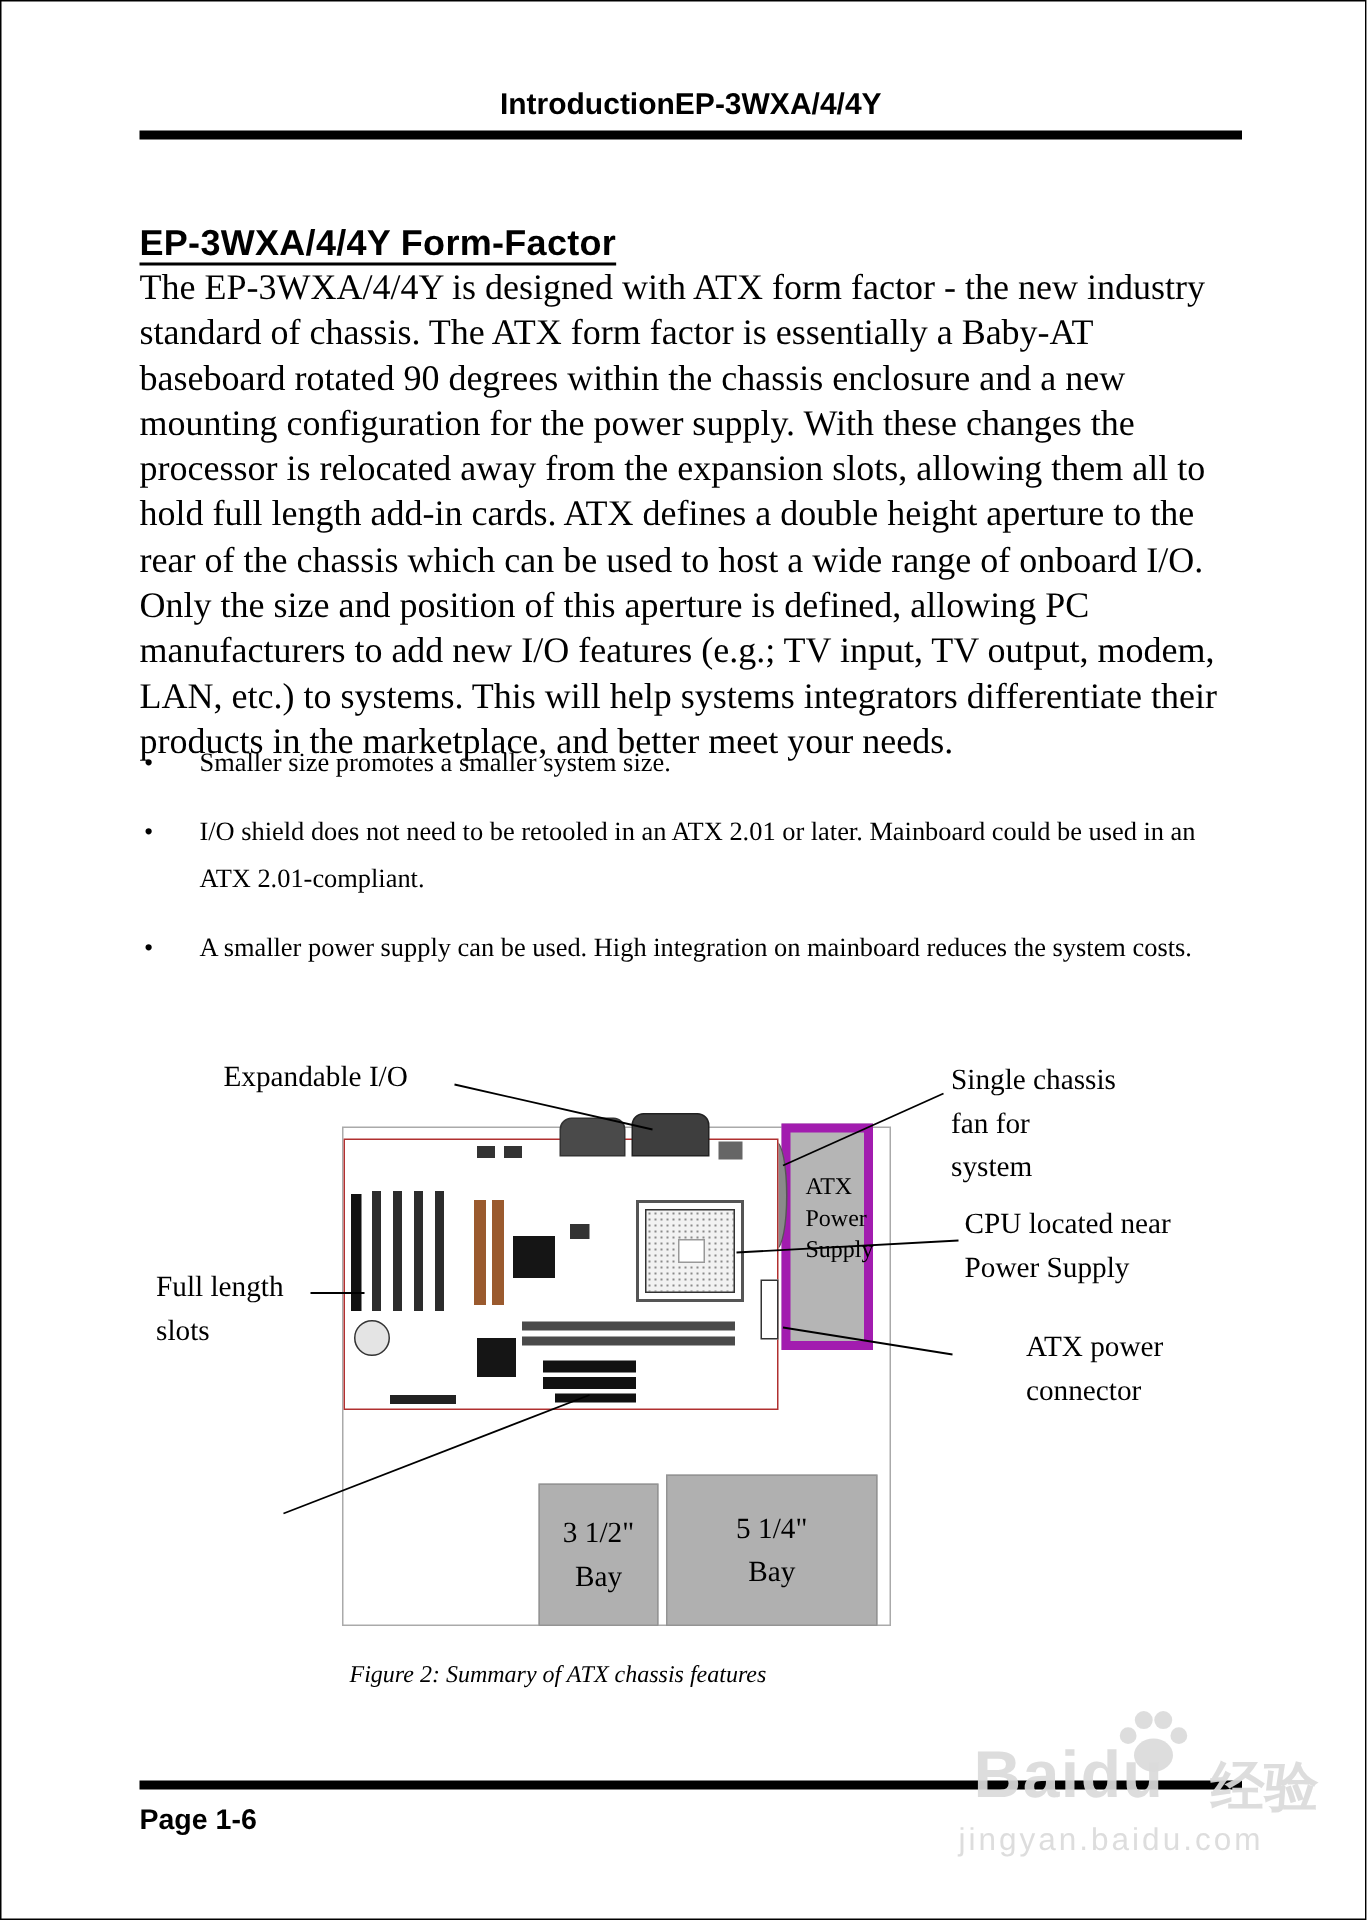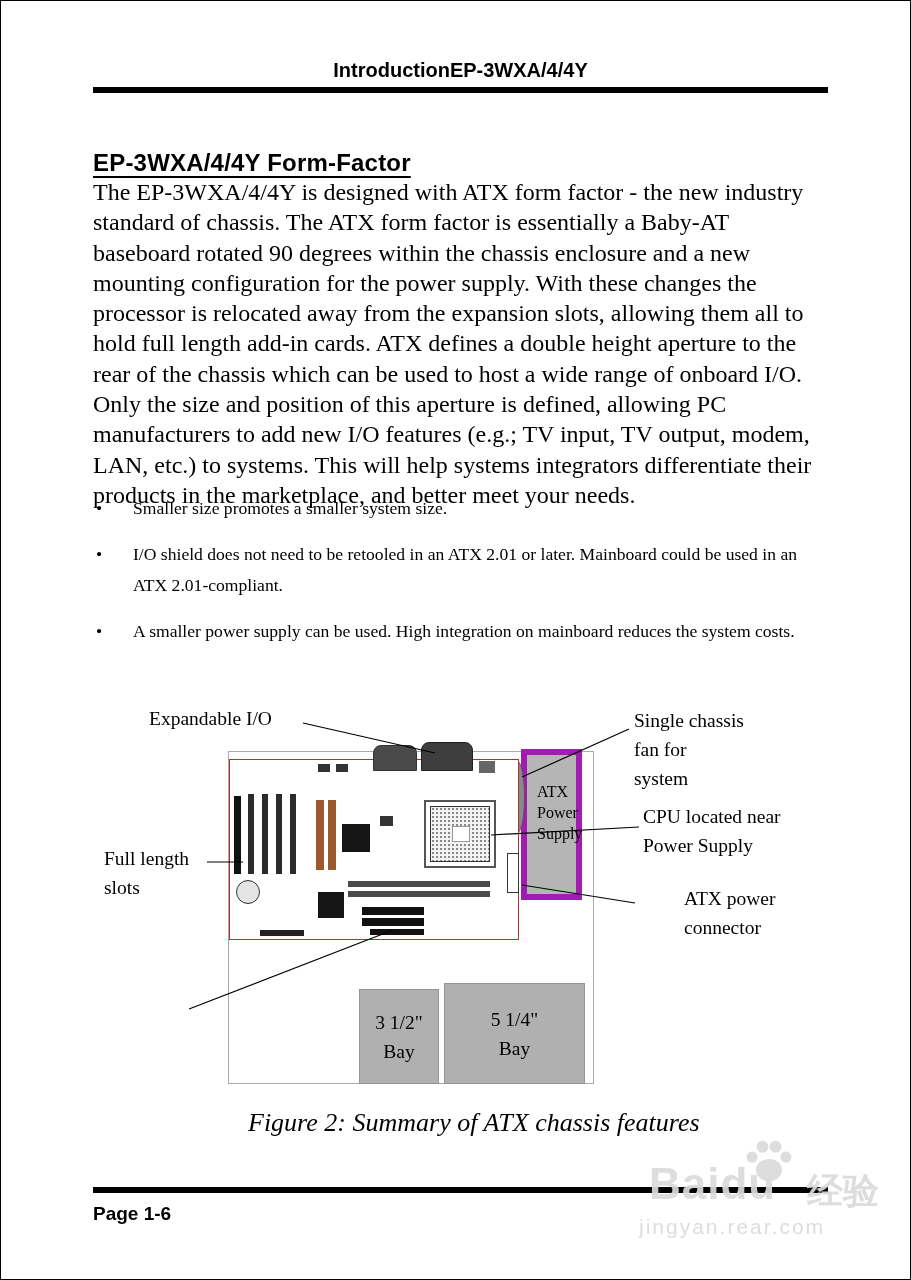--- a/index.html
+++ b/index.html
@@ -86,21 +86,21 @@
   .bay525 { left:443px; top:982px; width:141px; height:101px; }
 
   .callouts { position:absolute; left:0; top:0; width:911px; height:1280px; pointer-events:none; }
   .callout-label { position:absolute; font-size:19.5px; line-height:29px; }
   .lbl-expandable { left:148px; top:703px; }
   .lbl-fan { left:633px; top:705px; }
   .lbl-cpu { left:642px; top:801px; }
   .lbl-atxconn { left:637px; top:883px;margin-left:46px; }
   .lbl-slots { left:103px; top:843px; }
   .lbl-floppy { left:78px; top:999px; }
-  .caption { position:absolute; left:232px; top:1107px; font-style:italic; font-size:26px;margin-left:15px; }
+  .caption { position:absolute; left:232px; top:1107px; font-style:italic; font-size:16px; }
 
   .page-num { position:absolute; left:92px; top:1202px;
     font-family:"Liberation Sans", sans-serif; font-weight:bold; font-size:19px; }
 
   .wm { position:absolute; color:rgba(218,218,218,0.92);
     font-family:"Liberation Sans", sans-serif; }
   .wm-brand { left:648px; top:1158px; font-size:44px; font-weight:bold; letter-spacing:1px; }
   .wm-cn { left:806px; top:1166px; font-size:36px; font-weight:bold; }
   .wm-url { left:638px; top:1214px; font-size:21px; letter-spacing:2px; }
   .paw { position:absolute; left:742px; top:1134px; width:52px; height:52px; }
@@ -212,15 +212,15 @@
     <g fill="rgba(218,218,218,0.92)">
       <ellipse cx="20" cy="27" rx="10" ry="8.5"></ellipse>
       <circle cx="7" cy="17" r="4.3"></circle>
       <circle cx="15" cy="9" r="4.6"></circle>
       <circle cx="25" cy="9" r="4.6"></circle>
       <circle cx="33" cy="17" r="4.3"></circle>
     </g>
   </svg>
   <div class="wm wm-brand">Baidu</div>
   <div class="wm wm-cn">经验</div>
-  <div class="wm wm-url">jingyan.rear.com</div>
+  <div class="wm wm-url">jingyan.baidu.com</div>
 
 </div>
 
 </body></html>

